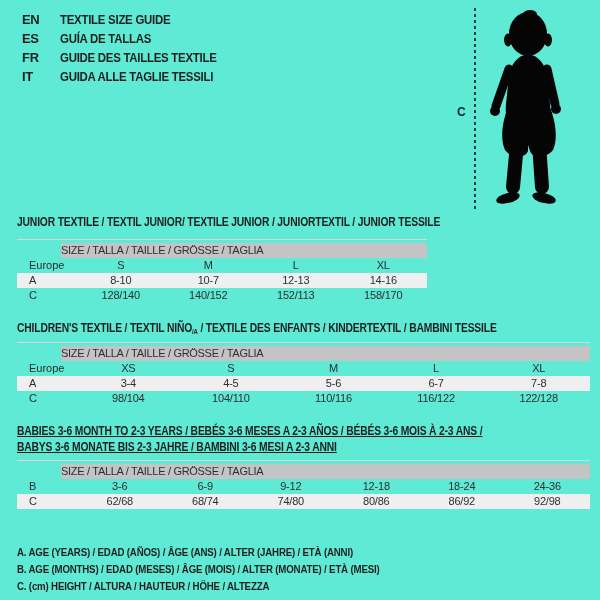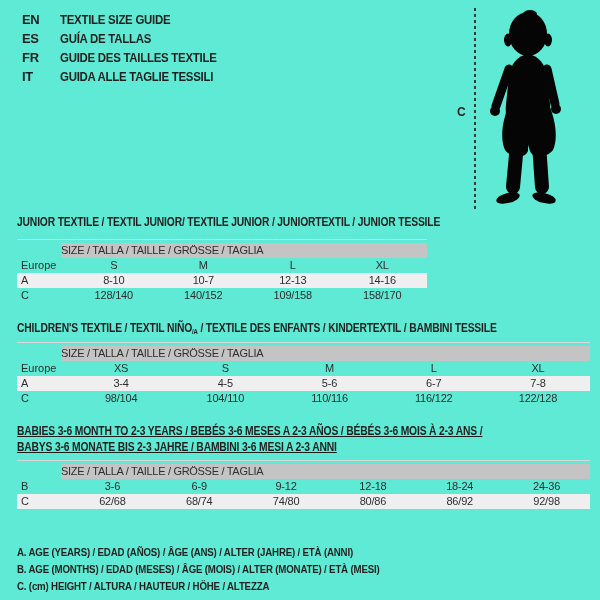--- a/index.html
+++ b/index.html
@@ -33,21 +33,21 @@
   
   .size-table { position:absolute; }
   .tbl-junior   { left:17px; top:239px; width:410px; }
   .tbl-children { left:17px; top:342px; width:573px; }
   .tbl-babies   { left:17px; top:460px; width:573px; }
   .tbl-topline { height:1px; background:#d8d8d8; margin-bottom:3px; }
   .tbl-header  { background:#c4c4c4; height:15px; line-height:15px; 
                  font-size:11px; color:#2e2e2e; letter-spacing:-0.3px; white-space:nowrap;margin-left:44px; }
   .tbl-row { display:flex; height:15px; line-height:15px; font-size:11px; color:#2e2e2e; }
   .tbl-row.shaded { background:#efefef; }
-  .row-label { width:52px; padding-left:4px; box-sizing:border-box; }
+  .row-label { width:52px; padding-left:4px; box-sizing:border-box;margin-left:8px; }
   .cell { flex:1; text-align:center; letter-spacing:-0.2px; }
 
   
   .footnotes { position:absolute; left:17px; top:544px; }
   .footnote { font-size:11px; font-weight:bold; line-height:17px; letter-spacing:-0.2px;
               white-space:nowrap; transform:scaleX(0.88); transform-origin:0 0; }
 </style>
 </head>
 <body>
 
@@ -111,21 +111,21 @@
         <span class="row-label">A</span>
         <span class="cell">8-10</span>
         <span class="cell">10-7</span>
         <span class="cell">12-13</span>
         <span class="cell">14-16</span>
       </div>
       <div class="tbl-row">
         <span class="row-label">C</span>
         <span class="cell">128/140</span>
         <span class="cell">140/152</span>
-        <span class="cell">109/158</span>
+        <span class="cell">152/113</span>
         <span class="cell">158/170</span>
       </div>
     </div>
 
   <div class="heading h-children">
       <div class="heading-line"><span class="seg">CHILDREN'S TEXTILE / TEXTIL NIÑO</span><span class="sub-seg">/A</span><span class="seg"> / TEXTILE DES ENFANTS / KINDERTEXTIL / BAMBINI TESSILE</span></div>
     </div>
   <div class="size-table tbl-children">
       <div class="tbl-topline"></div>
       <div class="tbl-header">SIZE / TALLA / TAILLE / GRÖSSE / TAGLIA</div>

